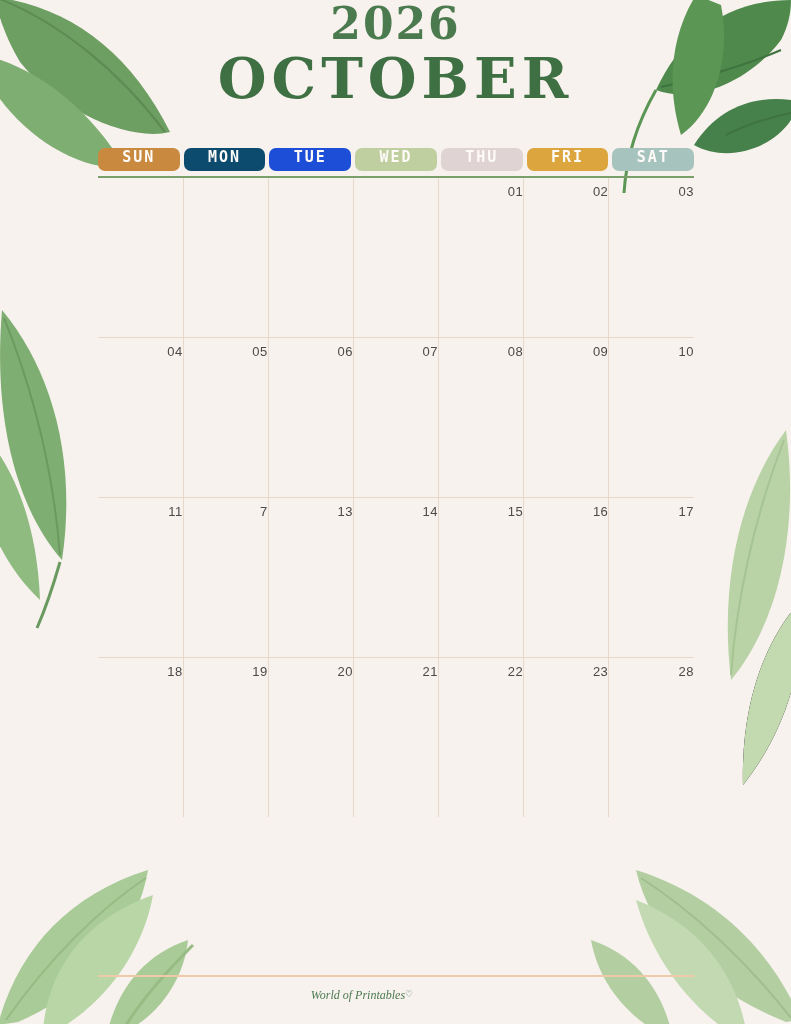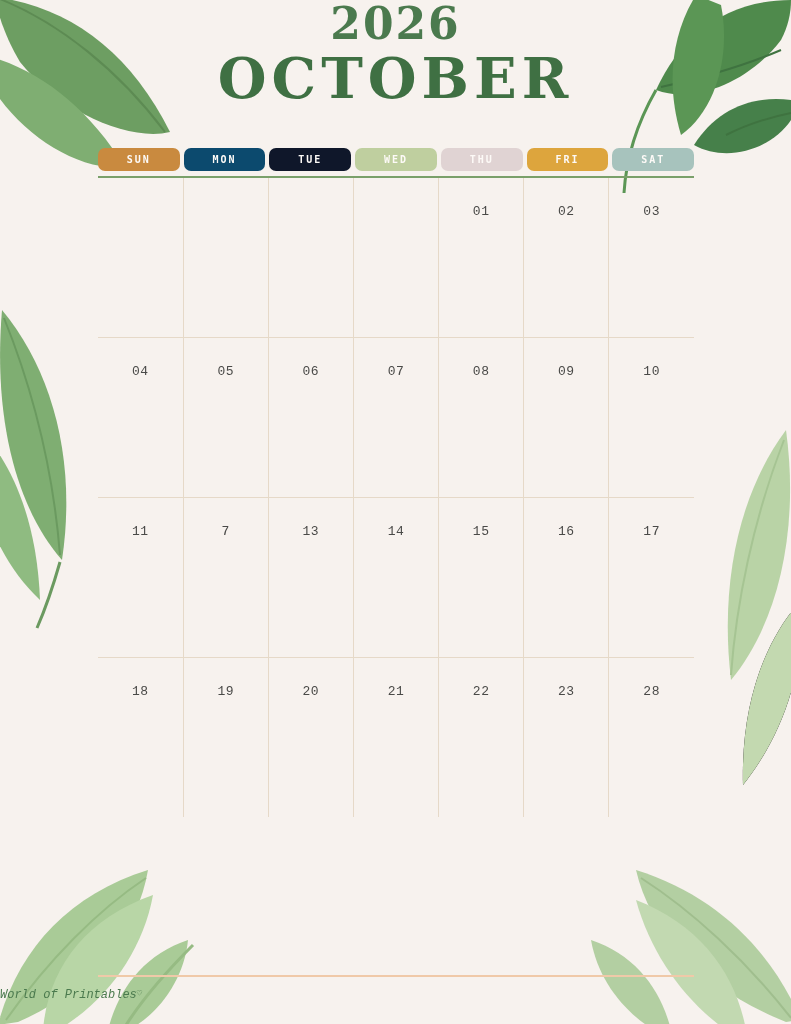--- a/index.html
+++ b/index.html
@@ -62,24 +62,23 @@
   .dow-row {
     display: flex;
     gap: 4px;
     width: 596px;
   }
   .dow {
     flex: 1 1 0;
     height: 23px;
     border-radius: 7px;
     display: flex;
-    align-items: center;
     justify-content: center;
     font-family: "DejaVu Sans Mono", monospace;
-    font-size: 10px;
+    font-size: 15px;
     font-weight: bold;
     letter-spacing: 2px;
     color: #fdfaf7;
   }
   .grid-rule {
     width: 596px;
     height: 2px;
     background: #7aa06a;
     margin-top: 5px;
   }
@@ -97,42 +96,43 @@
     padding: 0;
   }
   table.grid tr td:last-child {
     border-right: none;
   }
   table.grid tr:last-child td {
     border-bottom: none;
   }
   .daynum {
     display: block;
-    text-align: center;
-    margin-top: 26px;
-    font-family: Liberation Mono, monospace;
+    text-align: right;
+    margin-top: 6px;
+    font-family: Liberation Sans, sans-serif;
     font-size: 13px;
     color: #4a4a48;
     letter-spacing: 0.5px;
   }
   .bottom-rule {
     position: absolute;
     left: 98px;
     top: 975px;
     width: 596px;
     height: 2px;
     background: #f0c9a8;
     z-index: 4;
   }
   .footer {
     position: absolute;
     left: 0;
     top: 988px;
     width: 724px;
-    font-family: Liberation Mono, monospace;
+    text-align: center;
+    font-family: Liberation Serif, serif;
     font-style: italic;
     font-size: 12px;
     color: #4b7a4e;
     z-index: 5;
   }
   .footer .heart {
     font-style: normal;
     font-size: 9px;
     vertical-align: 2px;
   }
@@ -192,21 +192,21 @@
   </div>
 
   <div class="cal">
     <div class="dow-row">
       <div class="dow" style="background:#c98a3f">
         <span>SUN</span>
       </div>
       <div class="dow" style="background:#0c4a6e">
         <span>MON</span>
       </div>
-      <div class="dow" style="background:#0f172a">
+      <div class="dow" style="background:#1d4ed8">
         <span>TUE</span>
       </div>
       <div class="dow" style="background:#bfcf9f">
         <span>WED</span>
       </div>
       <div class="dow" style="background:#e0d3d3">
         <span>THU</span>
       </div>
       <div class="dow" style="background:#dda53d">
         <span>FRI</span>

